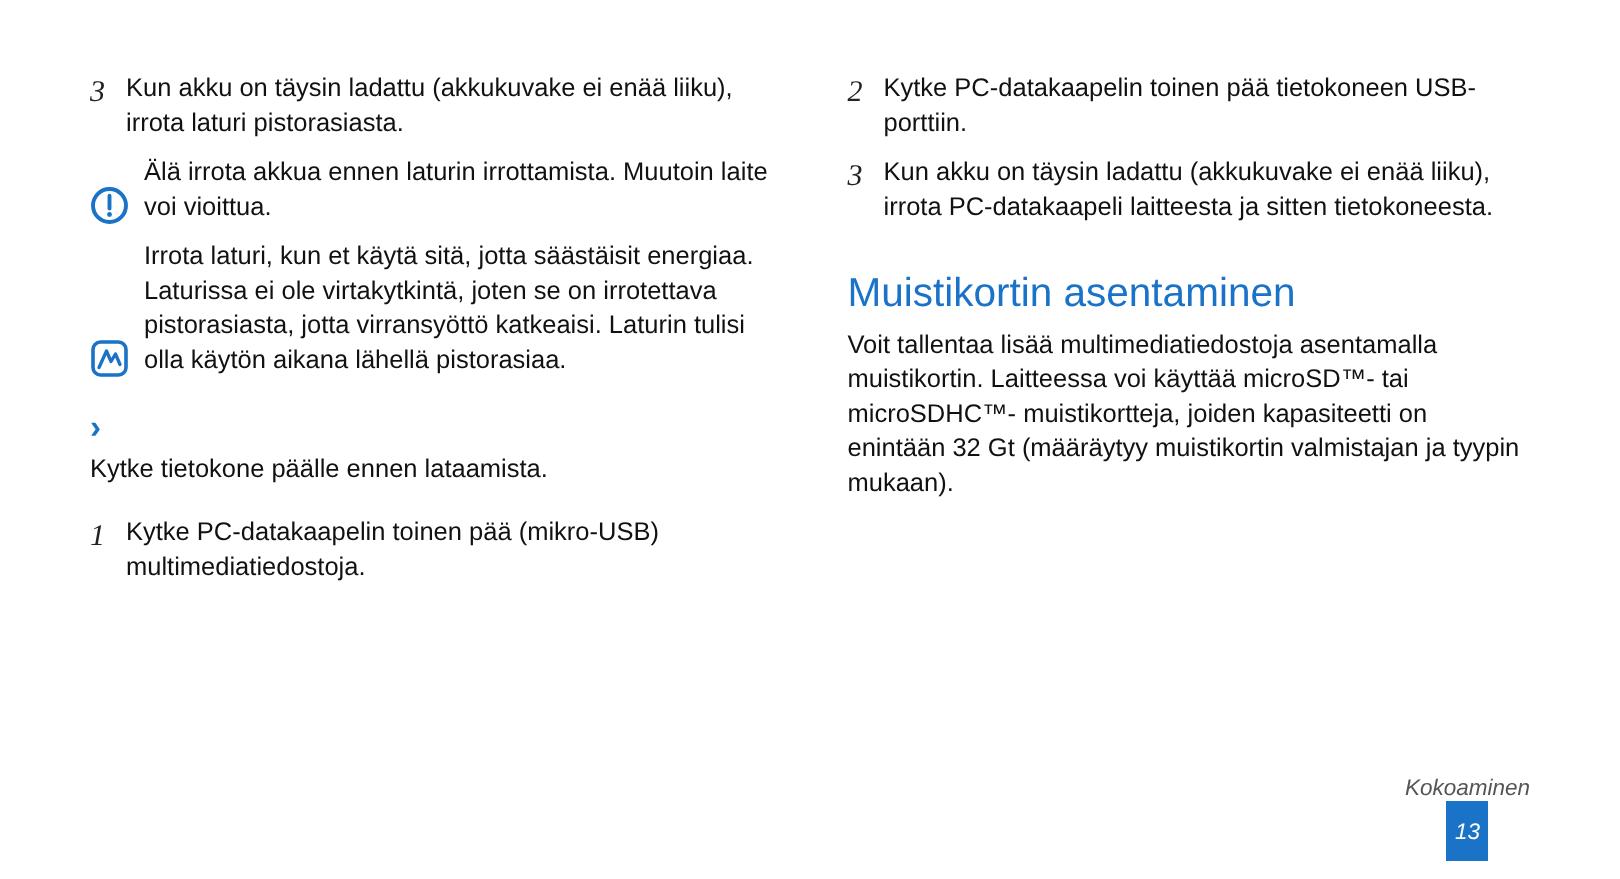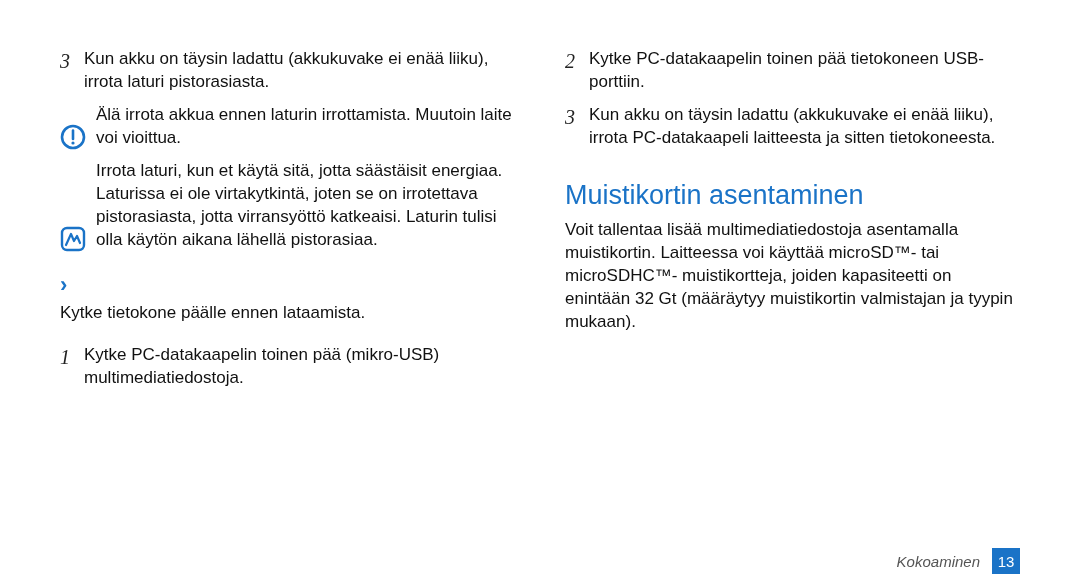--- a/index.html
+++ b/index.html
@@ -79,35 +79,37 @@
     font-size: 17px;
     line-height: 1.35;
     margin-bottom: 20px;
   }
   .footer {
     position: absolute;
     bottom: 12px;
     right: 60px;
     display: flex;
     align-items: center;
-    gap: 12px;
+    gap: 0;
     font-size: 15px;
+    flex-direction: column;
   }
   .footer .section-name {
     font-style: italic;
     color: #555;
   }
   .footer .page-box {
     background: #1a73c7;
     color: #fff;
     width: 28px;
-    height: 26px;
+    height: 40px;
     display: inline-flex;
     align-items: center;
     justify-content: center;
+    font-style: italic;
     font-size: 15px;
   }
   svg { display: block; }
 </style>
 </head>
 <body>
 
 <div class="page">
   <div class="columns">
 

